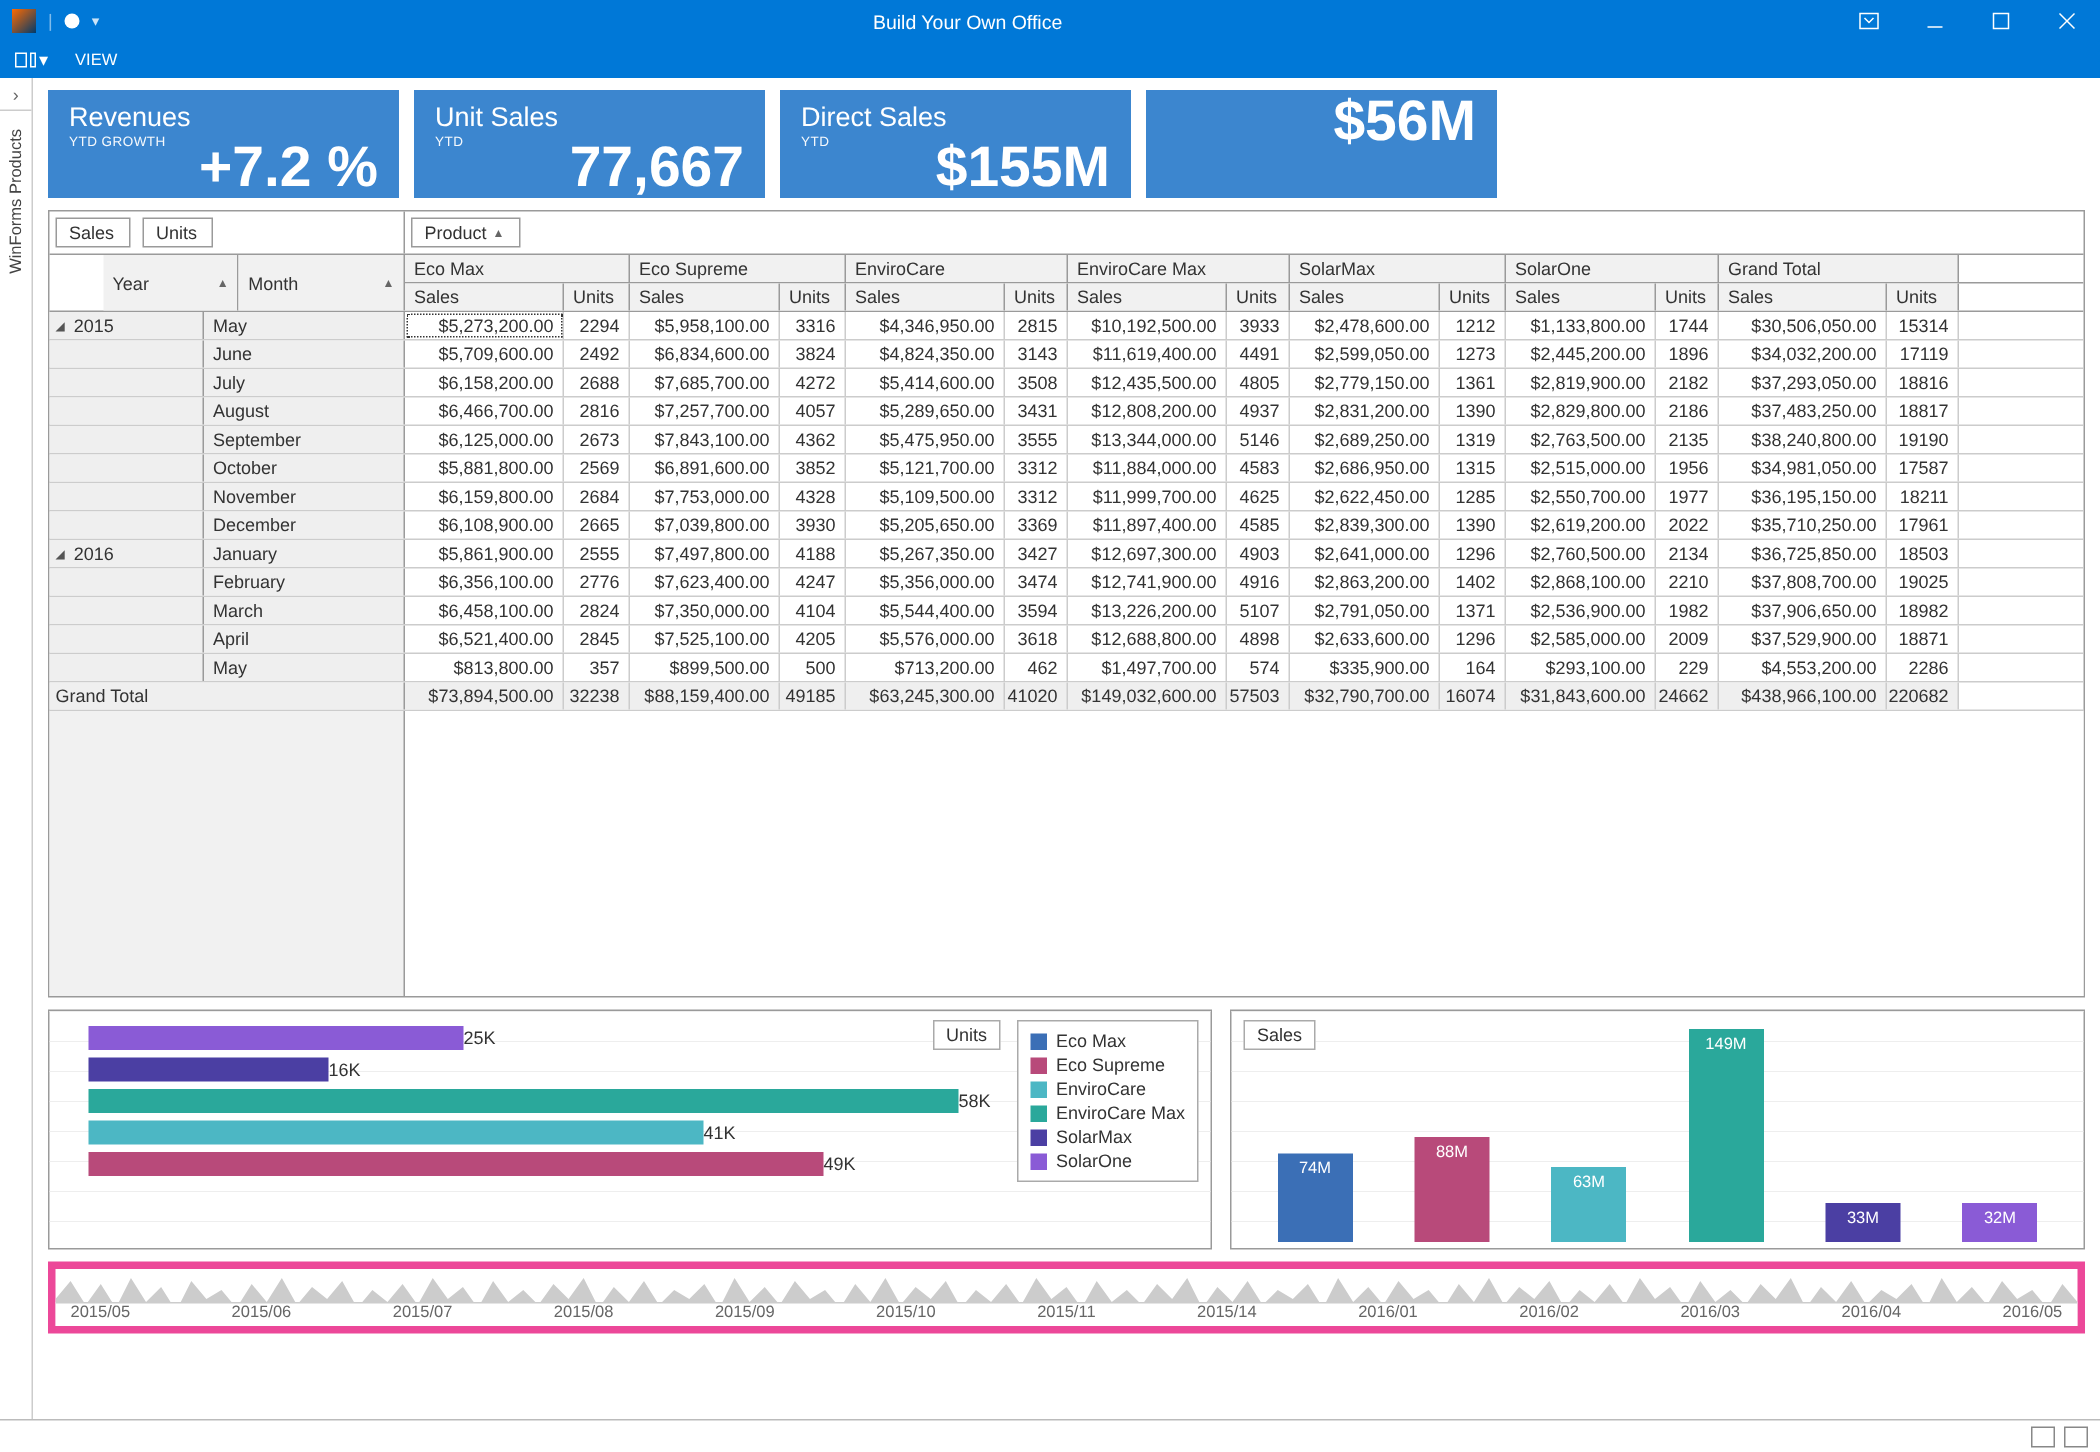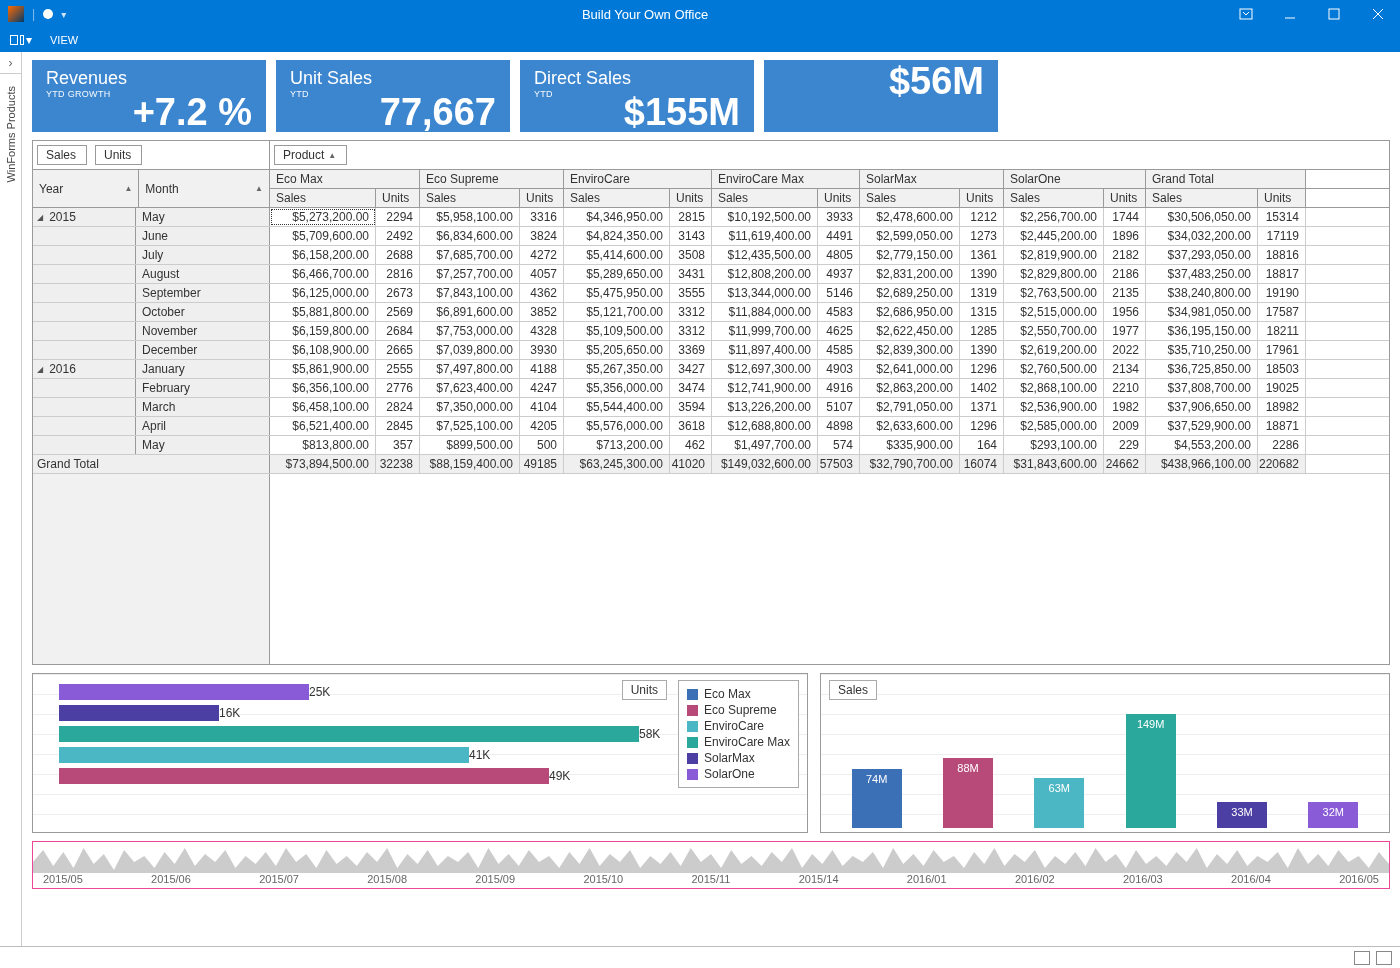--- a/index.html
+++ b/index.html
@@ -35,21 +35,21 @@
 .drop-area.left { width: 237px; border-right:1px solid #9a9a9a;}
 .drop-area.right { flex:1;}
 .field-chip { border:1px solid #9a9a9a; background:#fff; padding:2px 10px 2px 8px; font-size:12px; display:flex; align-items:center; gap:4px; cursor:pointer;}
 .field-chip .tri { font-size:8px; color:#666;}
 .pivot-body { display:flex; border-top:1px solid #9a9a9a;}
 .row-hdrs { width:237px; }
 .row-hdr-row { display:flex; height:19px; border-bottom:1px solid #9a9a9a;}
 .row-hdr-row.double { height:38px;}
 .row-hdr-cell { border-right:1px solid #9a9a9a; display:flex; align-items:center; padding:0 6px; background:#f1f1f1; font-size:12px; cursor:pointer;}
 .row-hdr-cell .sort { margin-left:auto; font-size:8px; color:#666;}
-.yearcol { width:109px;}
+.yearcol { width:109px;margin-left:36px;}
 .monthcol { width:134px;}
 .data-row { display:flex; height:19px; border-bottom:1px solid #ccc;}
 .data-row .yc { width:103px; border-right:1px solid #9a9a9a; padding:0 4px; display:flex; align-items:center; background:#efefef; font-size:12px;}
 .data-row .mc { width:134px; border-right:1px solid #9a9a9a; padding:0 6px; display:flex; align-items:center; background:#efefef; font-size:12px;}
 .data-row .yc .exp { font-size:8px; margin-right:6px; color:#555;}
 .gt-row .yc { font-weight:normal;}
 .colgrid { flex:1; overflow:hidden;}
 .col-hdr1 { display:flex; height:19px; border-bottom:1px solid #9a9a9a;}
 .col-hdr1 .ph { border-right:1px solid #9a9a9a; background:#f1f1f1; display:flex; align-items:center; padding:0 6px; font-size:12px;}
 .col-hdr2 { display:flex; height:19px; border-bottom:1px solid #9a9a9a;}
@@ -74,21 +74,21 @@
 .legend .li { display:flex; align-items:center; gap:6px; margin:2px 0;}
 .legend .sw { width:11px; height:11px;}
 .hbars { position:absolute; left:26px; top:6px; width:620px;}
 .hbar-row { height:18px; display:flex; align-items:center; margin:3px 0; position:relative;}
 .hbar { height:16px; display:flex; align-items:center; justify-content:flex-end; padding-right:6px;}
 .vbars { position:absolute; left:0; right:0; top:28px; bottom:4px; display:flex; align-items:flex-end; justify-content:space-around; padding:0 10px;}
 .vbar-wrap { display:flex; flex-direction:column; align-items:center; width:54px;}
 .vbar { width:50px; position:relative;}
 .vbar .vlbl { position:absolute; top:4px; left:0; right:0; text-align:center; color:#fff; font-size:11px;}
 .grid-bg { position:absolute; inset:0; background-image: linear-gradient(#eee 1px, transparent 1px); background-size: 100% 20px; }
-.range-sel { height:48px; border:1px solid #ec4899; position:relative; overflow:hidden;text-decoration:underline;}
+.range-sel { height:48px; border:5px solid #ec4899; position:relative; overflow:hidden;text-decoration:underline;}
 .range-sel .axis { position:absolute; bottom:0; left:0; right:0; height:16px; display:flex; justify-content:space-between; padding:0 10px; font-size:11px; color:#666; border-top:1px solid #ccc; background:#fff;}
 .range-sel svg { position:absolute; top:0; left:0; width:100%; height:32px;}
 .statusbar { position:absolute; bottom:0; left:0; right:0; height:22px; border-top:1px solid #bbb; background:#fff; display:flex; align-items:center; justify-content:flex-end; padding:0 8px; gap:6px;}
 .statusbar .sb { width:16px; height:14px; border:1px solid #888; cursor:pointer;}
 .row-empty-fill { height: 190px; display:flex;}
 .row-empty-fill .l { width:237px; border-right:1px solid #9a9a9a; background:#f1f1f1;}
 .row-empty-fill .r { flex:1; background:#fff;}
 </style>
 </head>
 <body>
@@ -289,21 +289,21 @@
                 <div class="c swA">$5,273,200.00</div>
                 <div class="c uwA">2294</div>
                 <div class="c swB">$5,958,100.00</div>
                 <div class="c uwB">3316</div>
                 <div class="c swC">$4,346,950.00</div>
                 <div class="c uwC">2815</div>
                 <div class="c swD">$10,192,500.00</div>
                 <div class="c uwD">3933</div>
                 <div class="c swE">$2,478,600.00</div>
                 <div class="c uwE">1212</div>
-                <div class="c swF">$2,256,700.00</div>
+                <div class="c swF">$1,133,800.00</div>
                 <div class="c uwF">1744</div>
                 <div class="c swG">$30,506,050.00</div>
                 <div class="c uwG">15314</div>
               </div>
               <div class="drow">
                 <div class="c swA">$5,709,600.00</div>
                 <div class="c uwA">2492</div>
                 <div class="c swB">$6,834,600.00</div>
                 <div class="c uwB">3824</div>
                 <div class="c swC">$4,824,350.00</div>
@@ -584,21 +584,21 @@
               <div class="vbar" style="height:70.4px;background:#b84a7a">
                 <div class="vlbl">88M</div>
               </div>
             </div>
             <div class="vbar-wrap">
               <div class="vbar" style="height:50.4px;background:#4cb7c4">
                 <div class="vlbl">63M</div>
               </div>
             </div>
             <div class="vbar-wrap">
-              <div class="vbar" style="height:114px;background:#2aa89b">
+              <div class="vbar" style="height:142px;background:#2aa89b">
                 <div class="vlbl">149M</div>
               </div>
             </div>
             <div class="vbar-wrap">
               <div class="vbar" style="height:26.4px;background:#4b3fa3">
                 <div class="vlbl">33M</div>
               </div>
             </div>
             <div class="vbar-wrap">
               <div class="vbar" style="height:25.6px;background:#8a5bd6">

